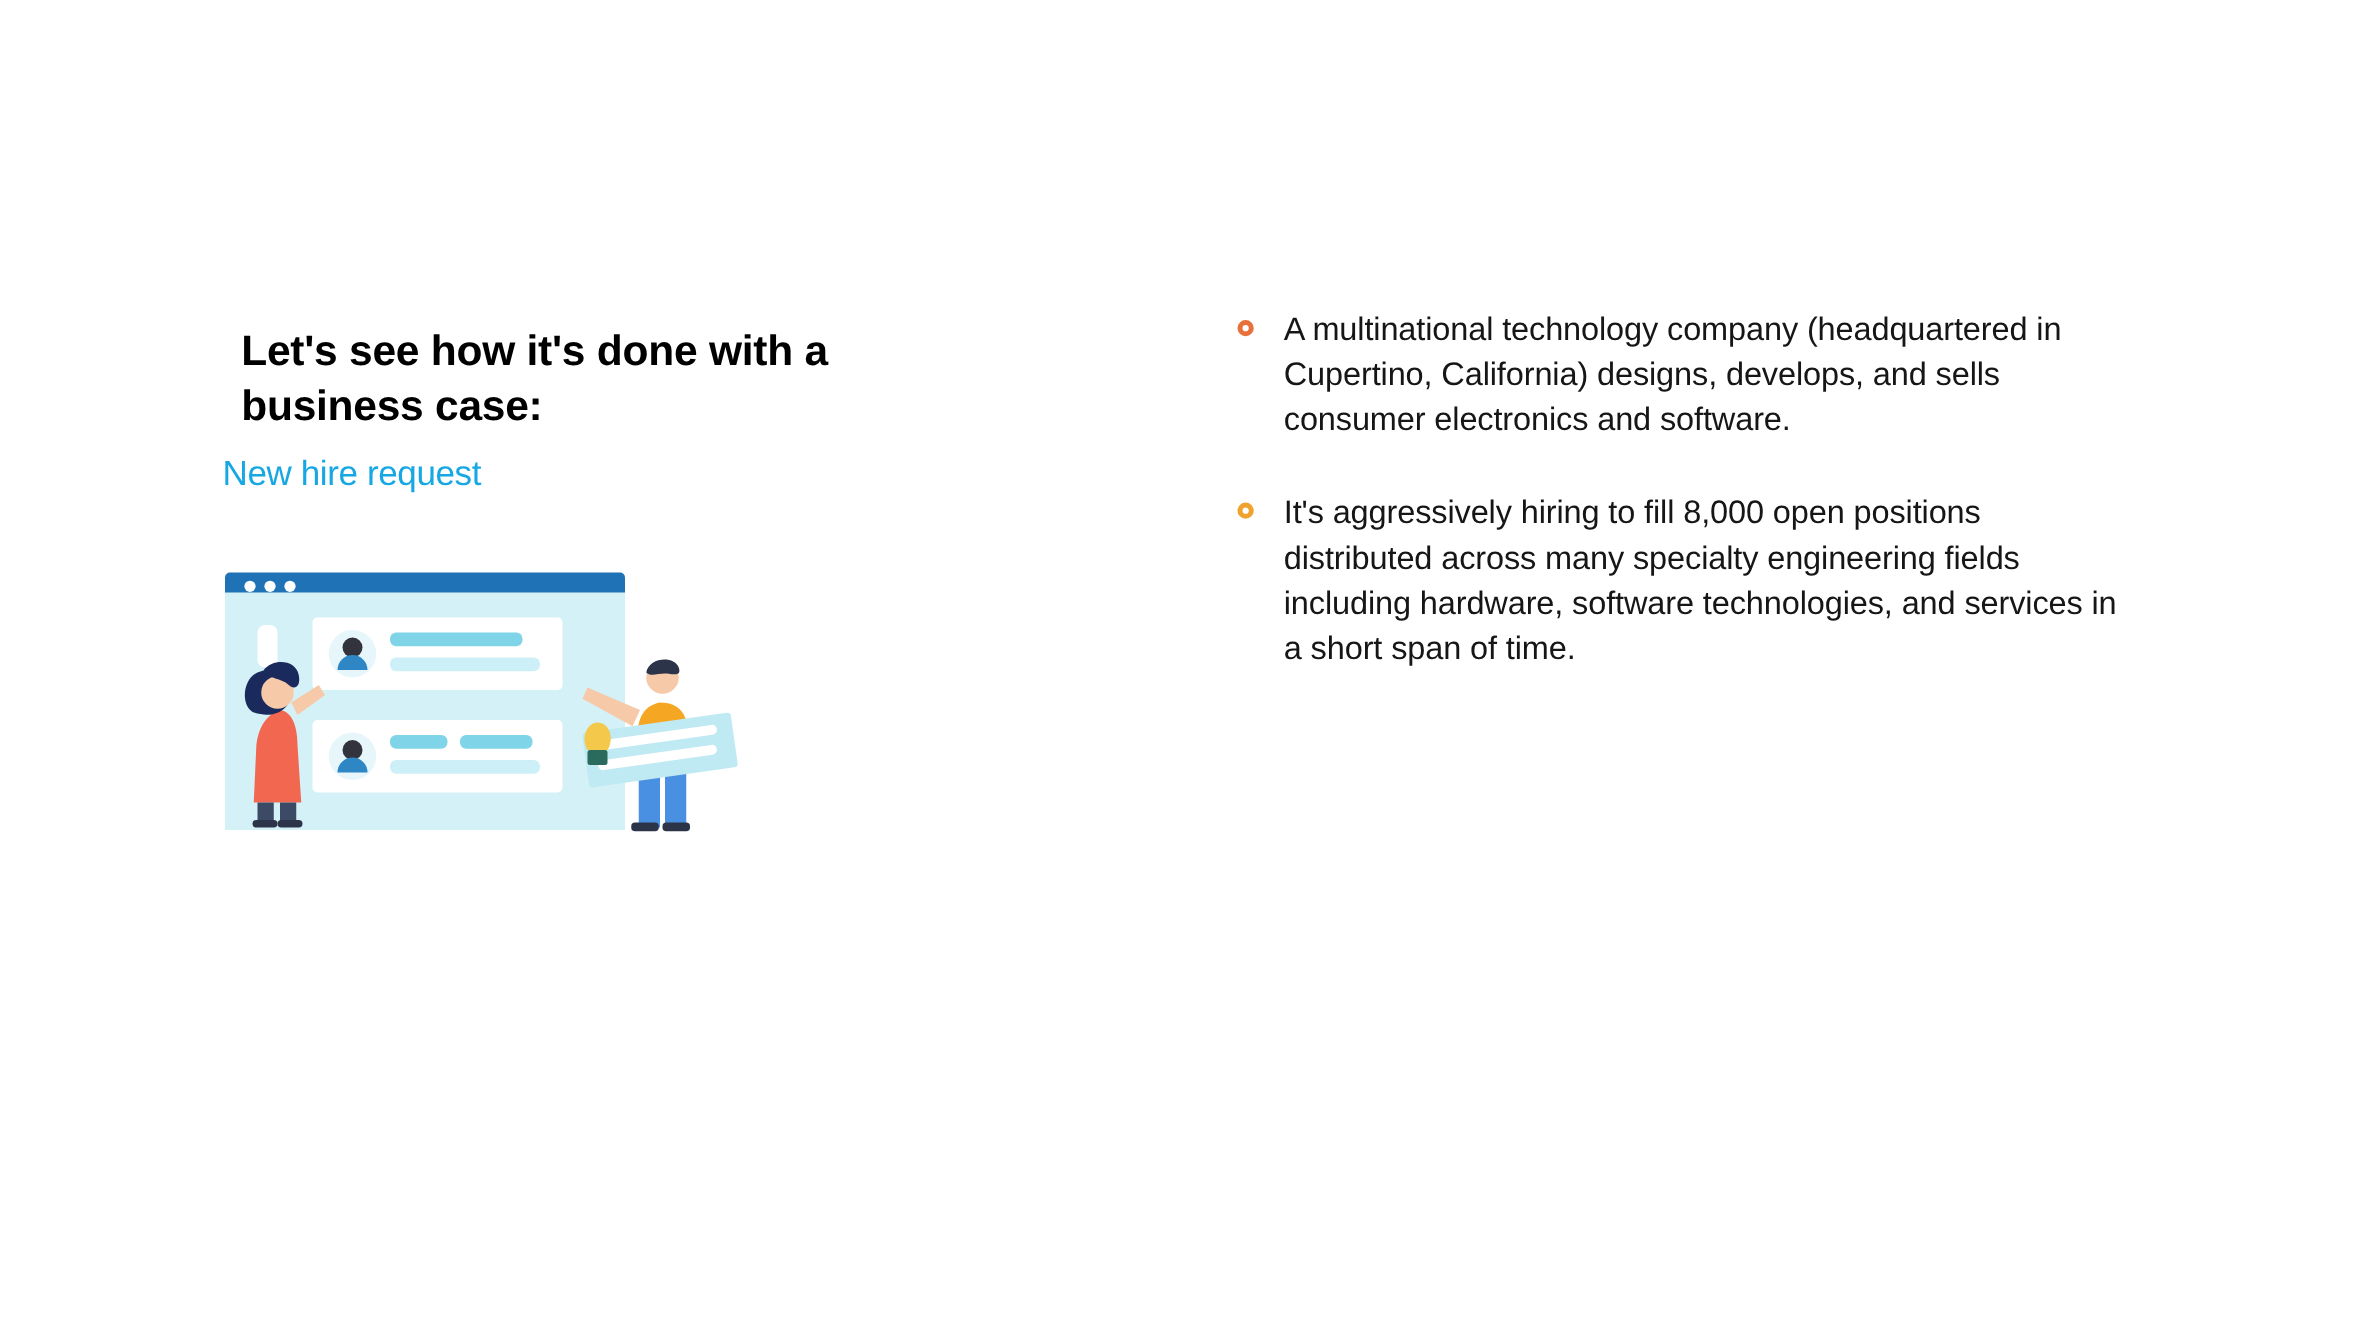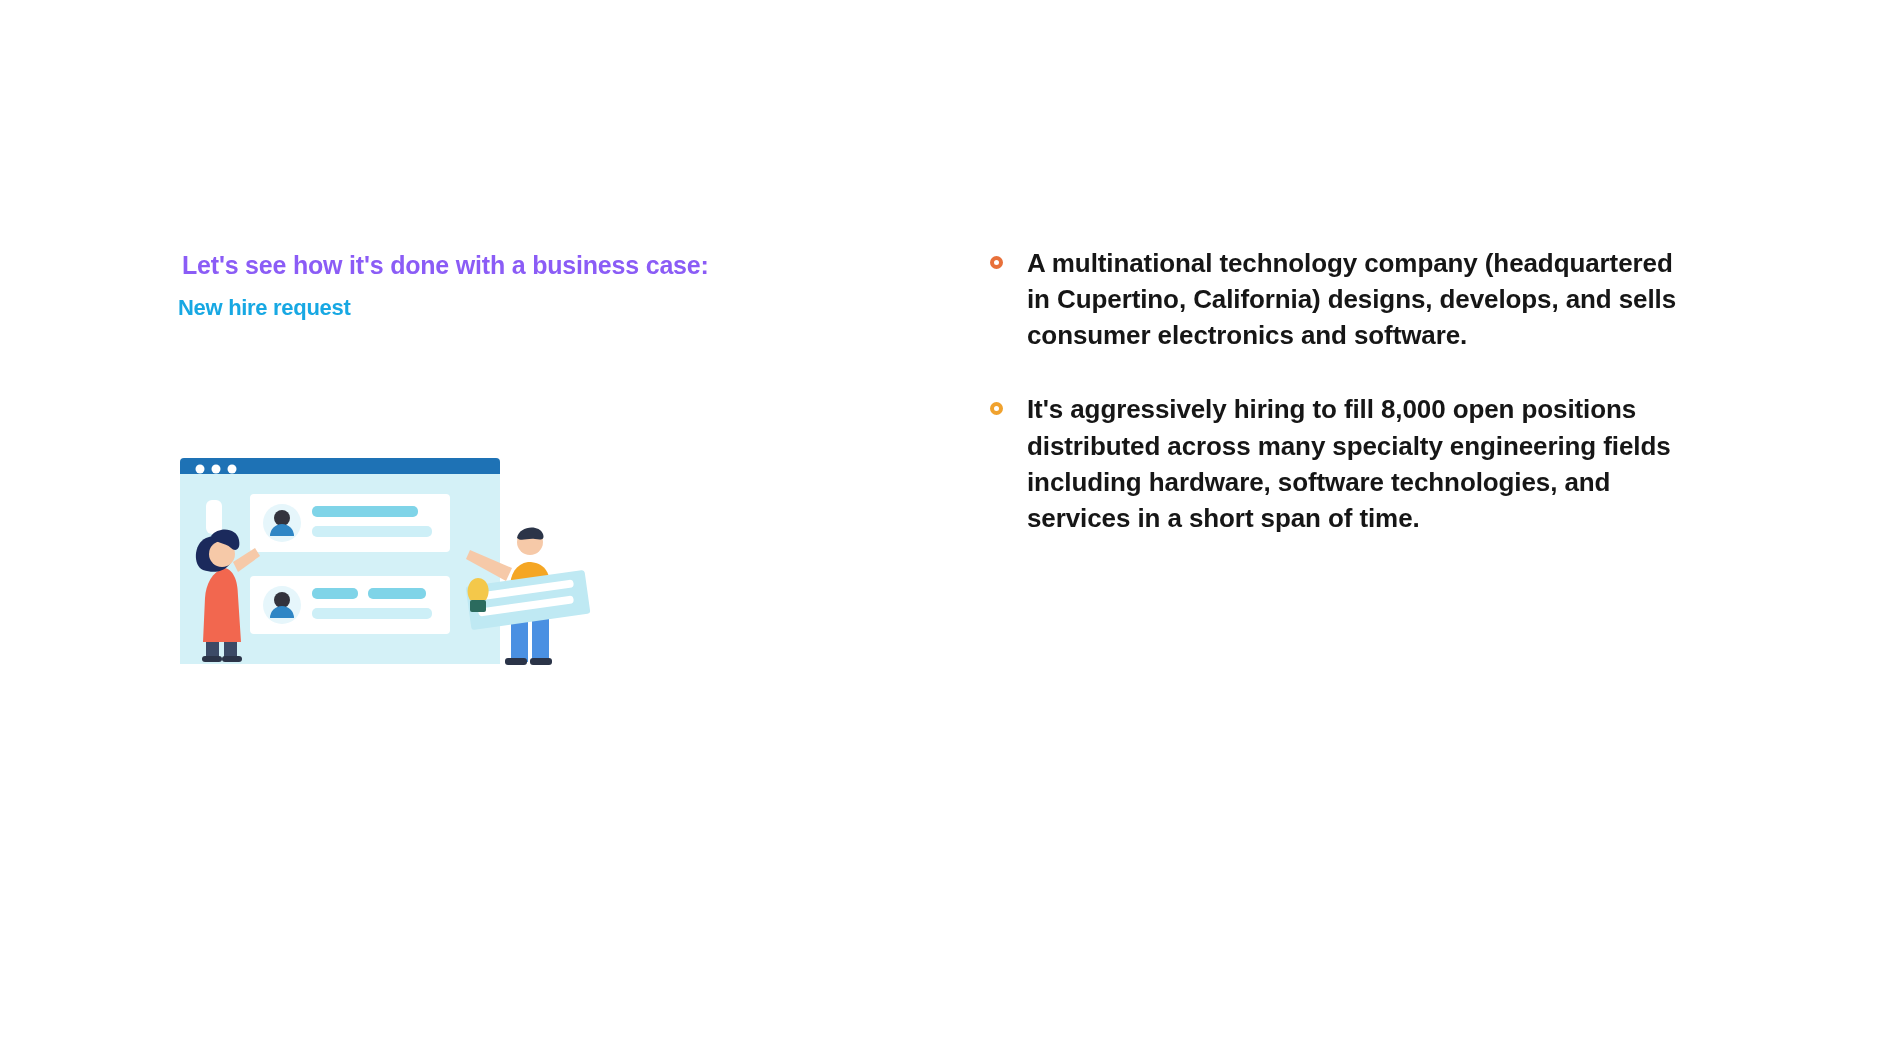--- a/index.html
+++ b/index.html
@@ -21,30 +21,30 @@
   }
 
   
   .left-col {
     position: absolute;
     left: 178px;
     top: 245px;
     width: 620px;
   }
   .headline {
-    font-size: 25px;
+    font-size: 34px;
     font-weight: bold;
-    color: #8b5cf6;
+    color: #000000;
     line-height: 1.28;
     letter-spacing: -0.2px;
-    margin: 4px;
+    margin: 15px;
   }
   .subhead {
-    font-size: 22px;
-    font-weight: bold;
+    font-size: 28px;
+    font-weight: normal;
     color: #17a8e3;
     line-height: 1.2;
     margin: 14px 0 0 0;
     letter-spacing: -0.3px;
   }
 
   
   .illustration {
     position: absolute;
     left: 178px;
@@ -73,21 +73,20 @@
     border-radius: 50%;
     margin-top: 11px;
     margin-right: 24px;
     box-sizing: border-box;
   }
   .bullet-text {
     font-size: 26px;
     line-height: 1.39;
     color: #161616;
     letter-spacing: -0.1px;
-    font-weight: bold;
   }
 </style>
 </head>
 <body>
 
 <div class="slide">
 
   <div class="left-col">
     <div class="headline">Let's see how it's done with a business case:</div>
     <div class="subhead">New hire request</div>

